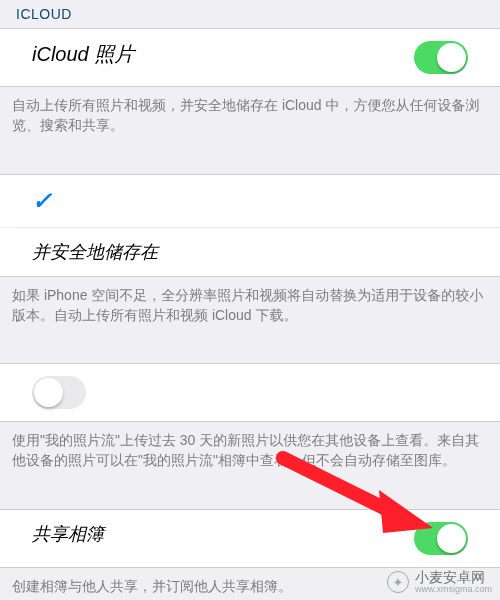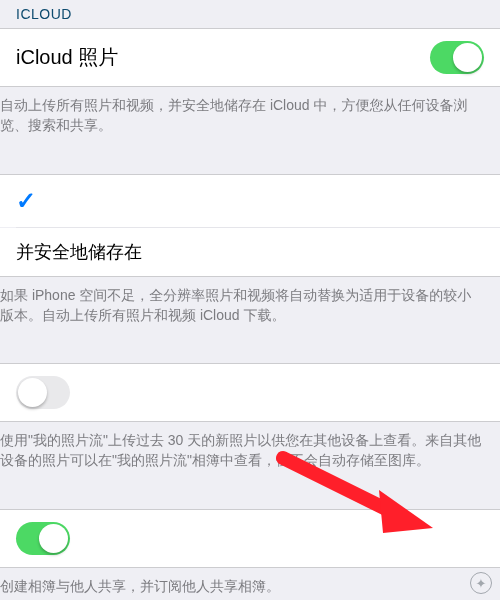--- a/index.html
+++ b/index.html
@@ -18,36 +18,36 @@
     }
     .section-header {
       padding: 6px 16px 6px 16px;
       font-size: 14px;
       color: #0c4a6e;
       letter-spacing: 0.5px;
       background: #efeff4;
     }
     .cell {
       background: #fff;
-      padding: 12px 16px;
+      padding: 12px 32px;
       display: flex;
-      align-items: center;
       justify-content: space-between;
       min-height: 47px;
       position: relative;
+      font-style: italic;
     }
     .cell.title-row .label {
       font-size: 20px;
     }
     .cell .label {
       font-size: 18px;
       color: #000;
     }
     .footer-text {
-      padding: 8px 16px 12px 0;
+      padding: 8px 16px 12px 12px;
       font-size: 14px;
       color: #7c7c80;
       line-height: 1.45;
       background: #efeff4;
     }
     .separator-inset {
       height: 1px;
       background: #e5e5ea;
       margin-left: 16px;
     }
@@ -165,27 +165,32 @@
       <div class="knob"></div>
     </div>
 </div>
 <div class="separator-full"></div>
 <div class="footer-text">使用"我的照片流"上传过去 30 天的新照片以供您在其他设备上查看。来自其他设备的照片可以在"我的照片流"相簿中查看，但不会自动存储至图库。</div>
 
 <div class="gap"></div>
 
 <div class="separator-full"></div>
 <div class="cell">
+  <span class="label">共享相簿</span>
   <div class="ios-switch on">
       <div class="knob"></div>
     </div>
 </div>
 <div class="separator-full"></div>
 <div class="footer-text">创建相簿与他人共享，并订阅他人共享相簿。</div>
 
 <svg class="red-arrow" width="170" height="100" viewBox="0 0 170 100">
   <path d="M 10 10 Q 60 35 115 62" stroke="#ff1f2a" stroke-width="14" fill="none" stroke-linecap="round"></path>
   <polygon points="160,80 106,42 110,85" fill="#ff1f2a"></polygon>
 </svg>
 
 <div class="watermark">
   <div class="wm-icon">✦</div>
+  <div class="wm-stack">
+    <span class="wm-text">小麦安卓网</span>
+    <span class="wm-sub">www.xmsigma.com</span>
+  </div>
 </div>
 
 </body></html>

